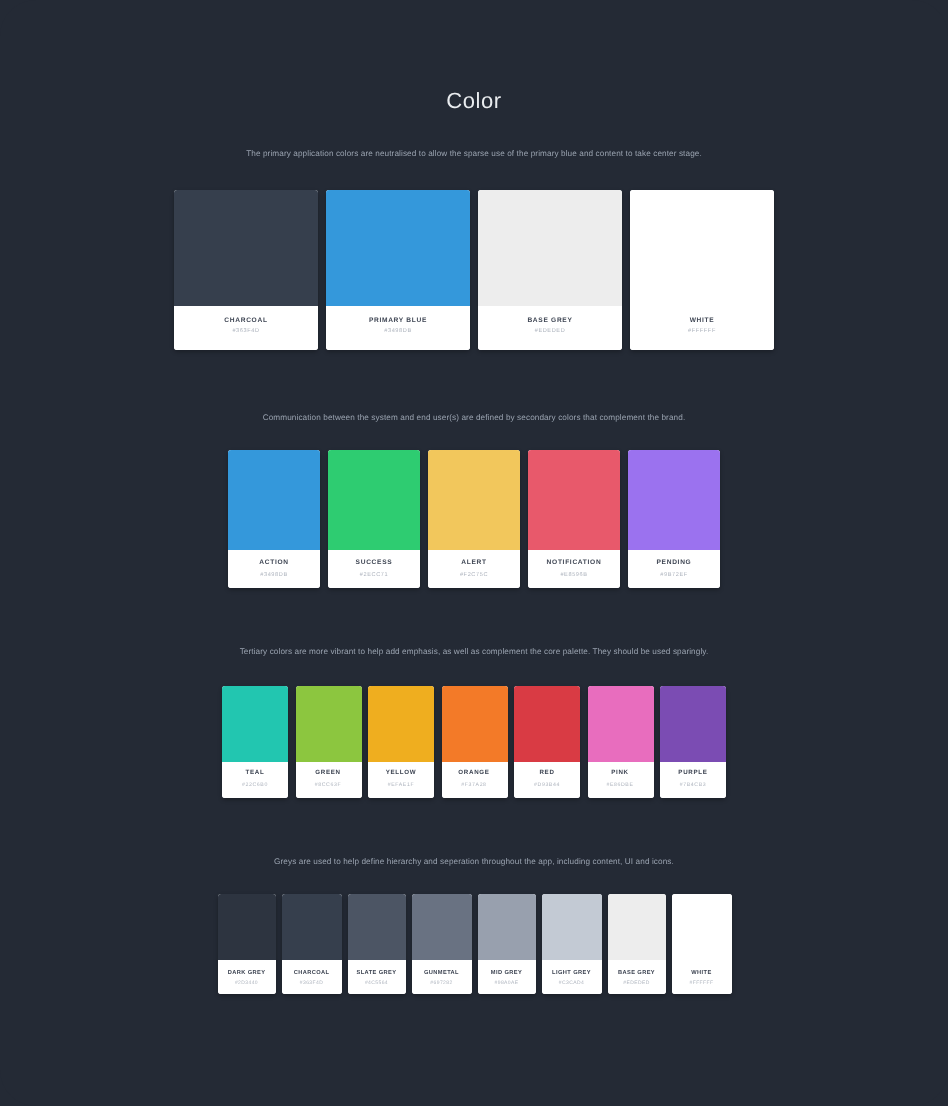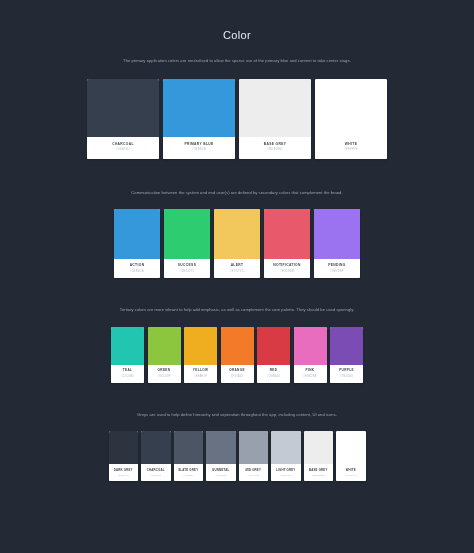--- a/index.html
+++ b/index.html
@@ -5,21 +5,21 @@
   * { margin:0; padding:0; box-sizing:border-box; }
   html, body {
     width:474px; height:553px;
     background:#242a35;
     font-family:"Liberation Sans", sans-serif;
     overflow:hidden;
   }
   .page {
     width:474px; height:553px;
     background:#242a35;
-    padding:0;
+    padding:16px;
     position:relative;
     border-radius:18px;
   }
 
   .page-title {
     text-align:center;
     color:#e9ecef;
     font-size:11px;
     font-weight:400;
     letter-spacing:0.3px;

